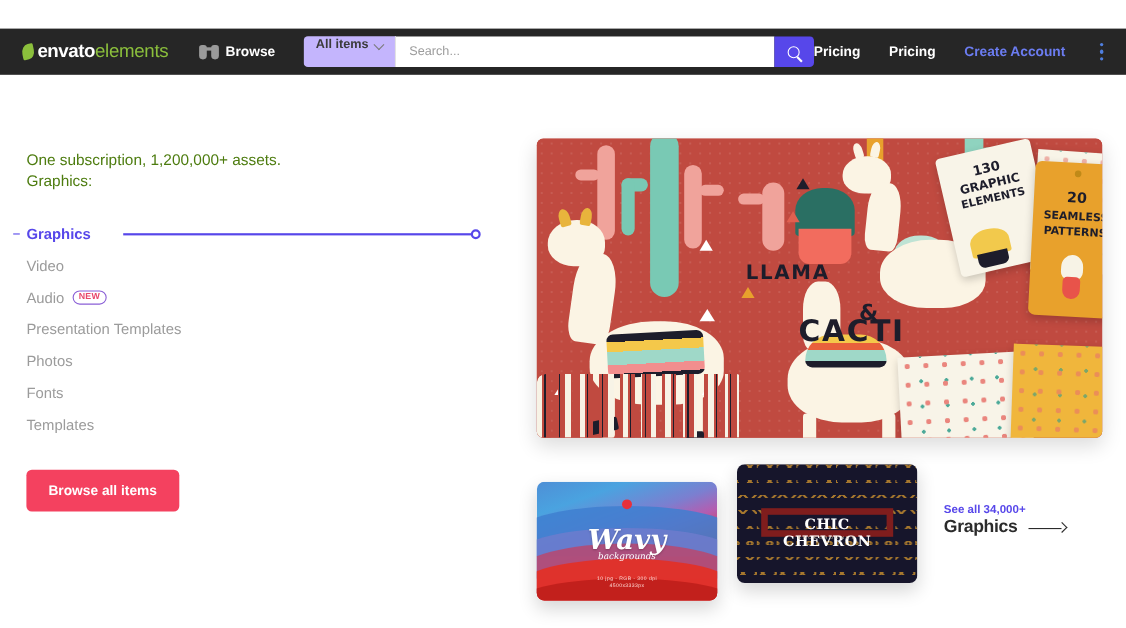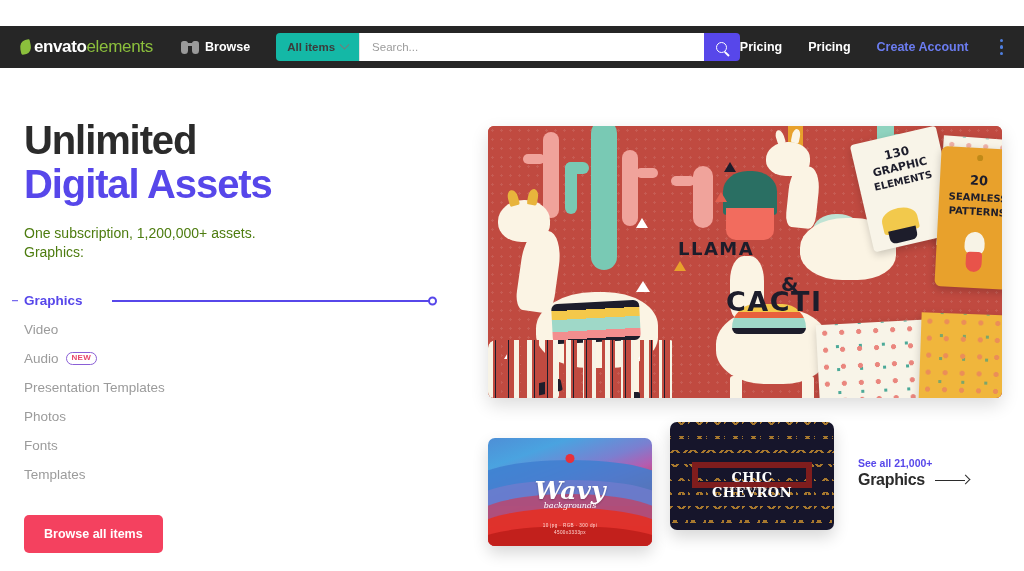--- a/index.html
+++ b/index.html
@@ -39,21 +39,21 @@
   .binoculars .b-bridge {
     position: absolute; top: 3px; left: 6px; width: 6px; height: 3px; background: #9a9a9a;
   }
   .browse-label { color: #fff; font-size: 12.5px; font-weight: bold; }
 
   .searchwrap {
     display: flex; align-items: center; margin-left: 26px;
     height: 28px; border-radius: 4px; overflow: hidden;
   }
   .allitems {
-    background: #14b8a6; height: 28px; display: flex; align-items: center;
+    background: #c4b5fd; height: 28px; display: flex; align-items: flex-end;
     padding: 16px 11px; gap: 6px; font-size: 11.5px; font-weight: bold; color: #3b3b3b;
     border-right: 1px solid #e2e2e2; cursor: pointer; white-space: nowrap;
   }
   .chev { width: 7px; height: 7px; border-right: 1.4px solid #7a7a7a; border-bottom: 1.4px solid #7a7a7a;
           transform: rotate(45deg) translate(-2px,-2px); }
   .searchinput {
     background: #fff; height: 28px; width: 359px; border: none; outline: none;
     font-size: 11.5px; color: #333; padding: 0 12px; font-family: "Liberation Sans", sans-serif;
   }
   .searchinput::placeholder { color: #9c9c9c; }
@@ -266,24 +266,20 @@
       <span class="navlink accent">Create Account</span>
       <span class="kebab">
           <i></i>
           <i></i>
           <i></i>
         </span>
     </div>
   </div>
 
   <div class="left">
-    <h1 class="headline">
-      <span class="h-dark">Unlimited</span>
-      <span class="h-accent">Digital Assets</span>
-    </h1>
     <div class="sub">
       <div>One subscription, 1,200,000+ assets.</div>
       <div>Graphics:</div>
     </div>
 
     <div class="cats">
       <div class="cat active">
         <span class="bullet"></span>
         <span>Graphics</span>
         <span class="progress">
@@ -453,21 +449,21 @@
       <div class="chev-bg"></div>
       <div class="chev-pat"></div>
       <div class="chev-frame">
         <div class="chev-title">CHIC CHEVRON</div>
         <div class="chev-sub">BACKGROUNDS</div>
       </div>
     </div>
   </div>
 
   <div class="seeall">
-    <div class="s-top">See all 21,000+</div>
+    <div class="s-top">See all 34,000+</div>
     <div class="s-bot">
       <span class="s-label">Graphics</span>
       <span class="arrow">
         <span class="shaft"></span>
           <span class="head"></span>
       </span>
     </div>
   </div>
 
   <div class="bottom-rule"></div>

